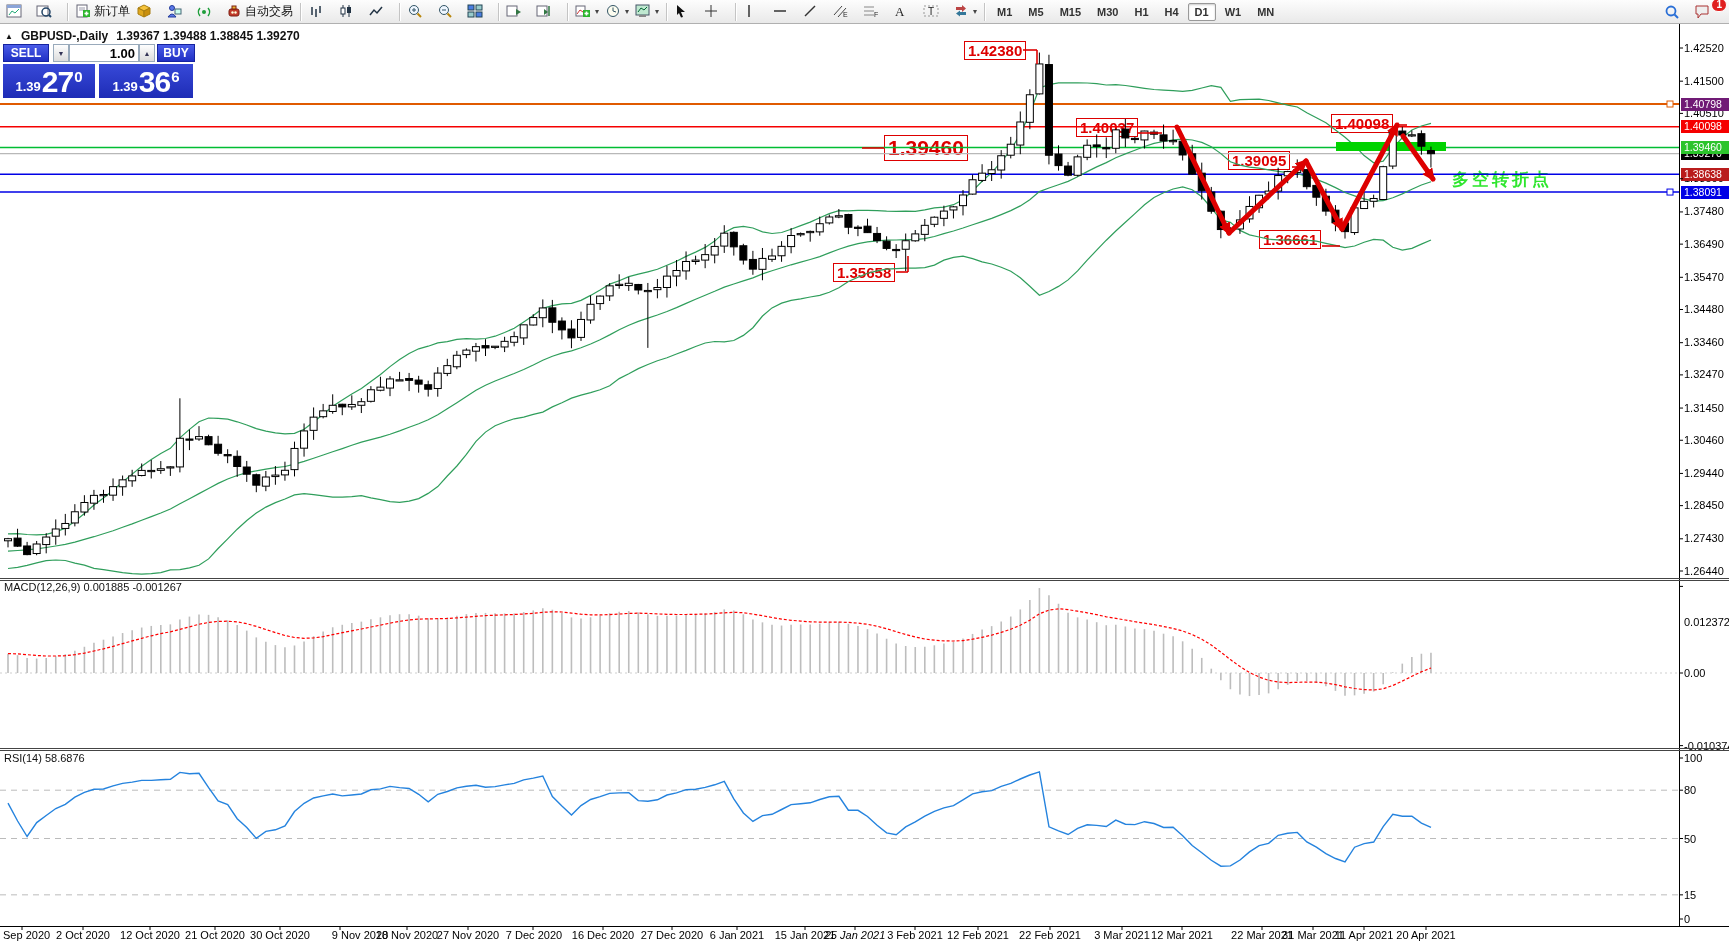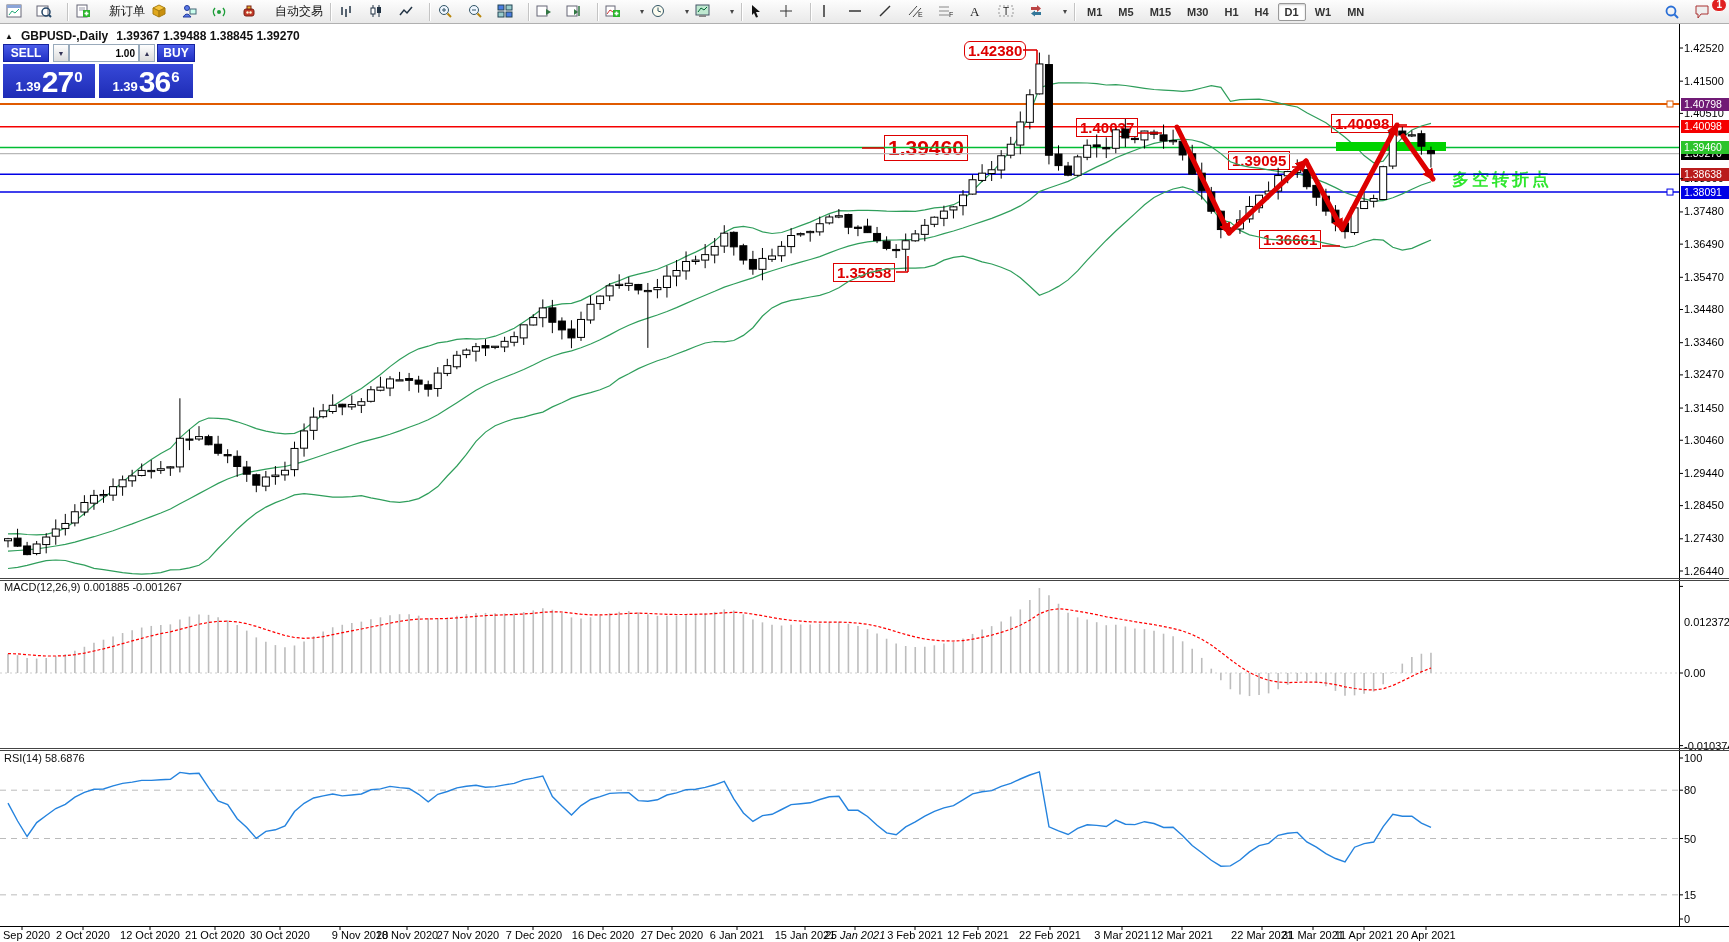--- a/index.html
+++ b/index.html
@@ -3,21 +3,21 @@
 <meta charset="utf-8">
 <style>
   html,body{margin:0;padding:0;background:#888;}
   .screen{position:relative;width:1729px;height:942px;background:#fff;overflow:hidden;
           font-family:"Liberation Sans",sans-serif;-webkit-font-smoothing:antialiased;}
   
   .toolbar{position:absolute;left:0;top:0;width:1729px;height:24px;z-index:5;
            background:linear-gradient(#fdfdfd,#e9e9e9);border-bottom:1px solid #b0b0b0;
            display:flex;align-items:center;padding-left:3px;box-sizing:border-box;}
   .tbtn{height:20px;min-width:24px;display:flex;align-items:center;justify-content:flex-start;
-        margin:0 1px;font-size:11px;color:#222;gap:18px;padding:0 2px;border-radius:2px;}
+        margin:0 1px;font-size:11px;color:#222;gap:3px;padding:0 2px;border-radius:2px;}
   .tbtn .cap{font-size:12px;color:#111;white-space:nowrap;}
   .tsep{width:1px;height:18px;background:#c4c4c4;box-shadow:1px 0 0 #fff;margin:0 4px;}
   .drop{font-size:8px;color:#444;margin-left:1px;}
   .tf{font-weight:bold;font-size:11px;color:#333;padding:3px 7px;margin:0 1px;}
   .tf.active{background:#fff;border:1px solid #999;border-radius:2px;box-shadow:inset 0 1px 2px #ccc;padding:2px 6px;}
   .toolbar .right{margin-left:auto;display:flex;align-items:center;margin-right:8px;}
   .chatwrap{position:relative;}
   .badge1{position:absolute;top:-4px;right:-7px;background:#e02020;color:#fff;font-size:10px;font-weight:bold;
           border-radius:8px;padding:0 4px;line-height:12px;border:1px solid #fff;}
   
@@ -26,21 +26,21 @@
   .hdr{left:5px;top:29px;font-size:12px;font-weight:bold;color:#111;display:flex;gap:8px;align-items:center;}
   .hdr .tri{font-size:8px;}
   
   .tpanel{left:3px;top:44px;width:192px;}
   .trow1{display:flex;height:18px;gap:0;}
   .bluebtn{background:linear-gradient(#4a5ce8,#2030c4);border:1px solid #1523a0;color:#fff;
            font-weight:bold;font-size:12px;display:flex;align-items:center;justify-content:center;}
   .sellbtn{width:44px;} .buybtn{width:36px;margin-left:2px;}
   .step{width:14px;background:linear-gradient(#fefefe,#dcdcdc);border:1px solid #9ab;color:#335;
         font-size:7px;display:flex;align-items:center;justify-content:center;}
-  .vol{width:70px;border:1px solid #9ab;background:#fff;font-size:10px;font-weight:bold;
+  .vol{width:70px;border:1px solid #9ab;background:#fff;font-size:13px;font-weight:bold;
        text-align:right;padding:0 3px 0 0;box-sizing:border-box;}
   .stepwrap{display:flex;margin-left:4px;}
   .trow2{display:flex;margin-top:2px;gap:4px;}
   .pxbox{background:linear-gradient(#3749d8,#1e2cb6);height:33px;display:flex;align-items:flex-end;
          justify-content:center;color:#fff;padding-bottom:1px;}
   .pxbox .sm{font-size:13px;font-weight:bold;margin:0 1px 3px 0;}
   .pxbox .lg{font-size:30px;font-weight:bold;line-height:30px;letter-spacing:-1px;}
   .pxbox .sup{font-size:15px;font-weight:bold;margin:0 0 12px 1px;}
   .pxsell{width:92px;} .pxbuy{width:94px;}
   
@@ -930,21 +930,21 @@
       <span class="datelabel" style="left: 855px; font-style: italic;">25 Jan 2021</span>
       <span class="datelabel" style="left: 915px;">3 Feb 2021</span>
       <span class="datelabel" style="left: 978px;">12 Feb 2021</span>
       <span class="datelabel" style="left: 1050px;">22 Feb 2021</span>
       <span class="datelabel" style="left: 1122px;">3 Mar 2021</span>
       <span class="datelabel" style="left: 1182px;">12 Mar 2021</span>
       <span class="datelabel" style="left: 1262px;">22 Mar 2021</span>
       <span class="datelabel" style="left: 1313px;">31 Mar 2021</span>
       <span class="datelabel" style="left: 1364px;">11 Apr 2021</span>
       <span class="datelabel" style="left: 1426px;">20 Apr 2021</span>
-      <span class="plabel" style="left: 964px; top: 41px; font-size: 15px; border-radius: 6px;">1.42380</span>
+      <span class="plabel" style="left: 964px; top: 41px; font-size: 15px;">1.42380</span>
       <span class="plabel" style="left: 1076px; top: 118px; font-size: 15px;">1.40037</span>
       <span class="plabel" style="left: 884px; top: 135px; font-size: 21px;">1.39460</span>
       <span class="plabel" style="left: 1228px; top: 151px; font-size: 15px;">1.39095</span>
       <span class="plabel" style="left: 1331px; top: 114px; font-size: 15px;">1.40098</span>
       <span class="plabel" style="left: 1259px; top: 230px; font-size: 15px;">1.36661</span>
       <span class="plabel" style="left: 833px; top: 263px; font-size: 15px;">1.35658</span>
       <span class="cntext" style="left: 1452px; top: 168px;">多空转折点</span>
     </div>
 </div>
 

